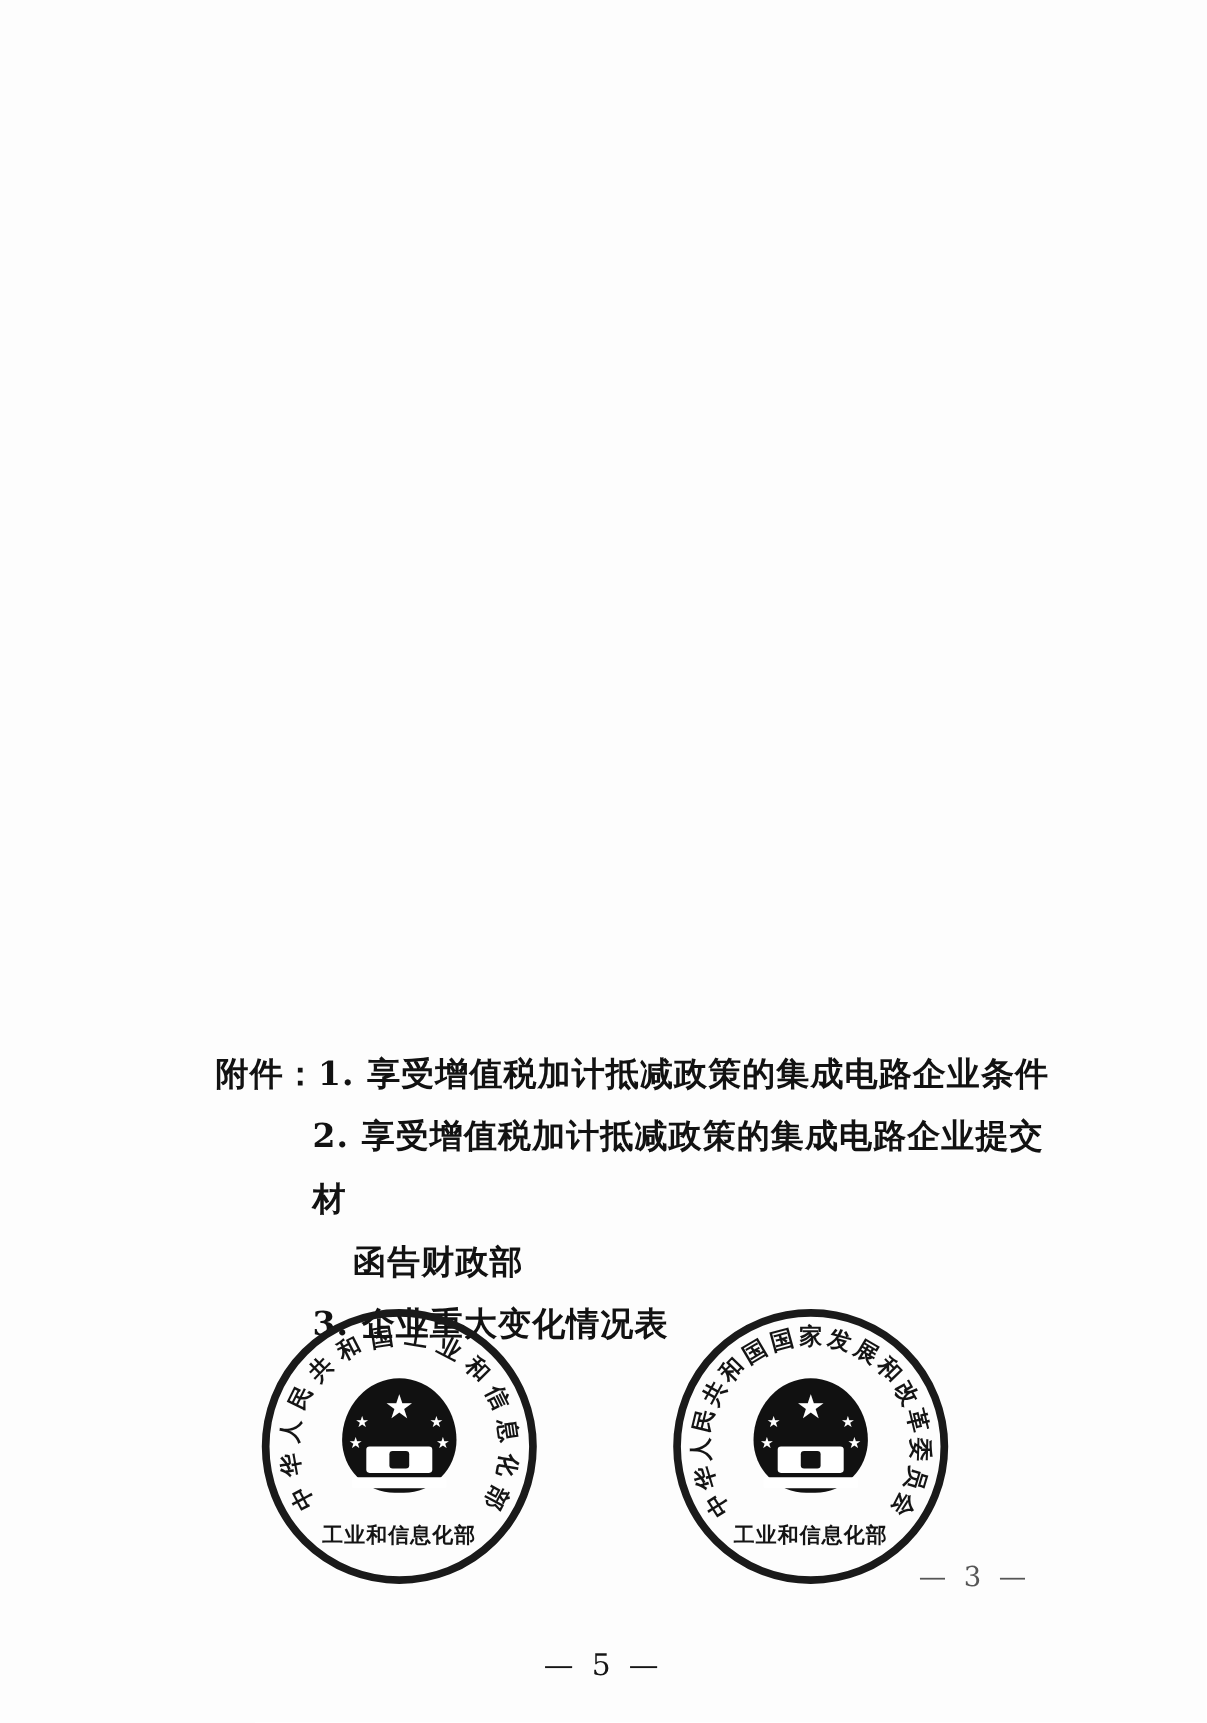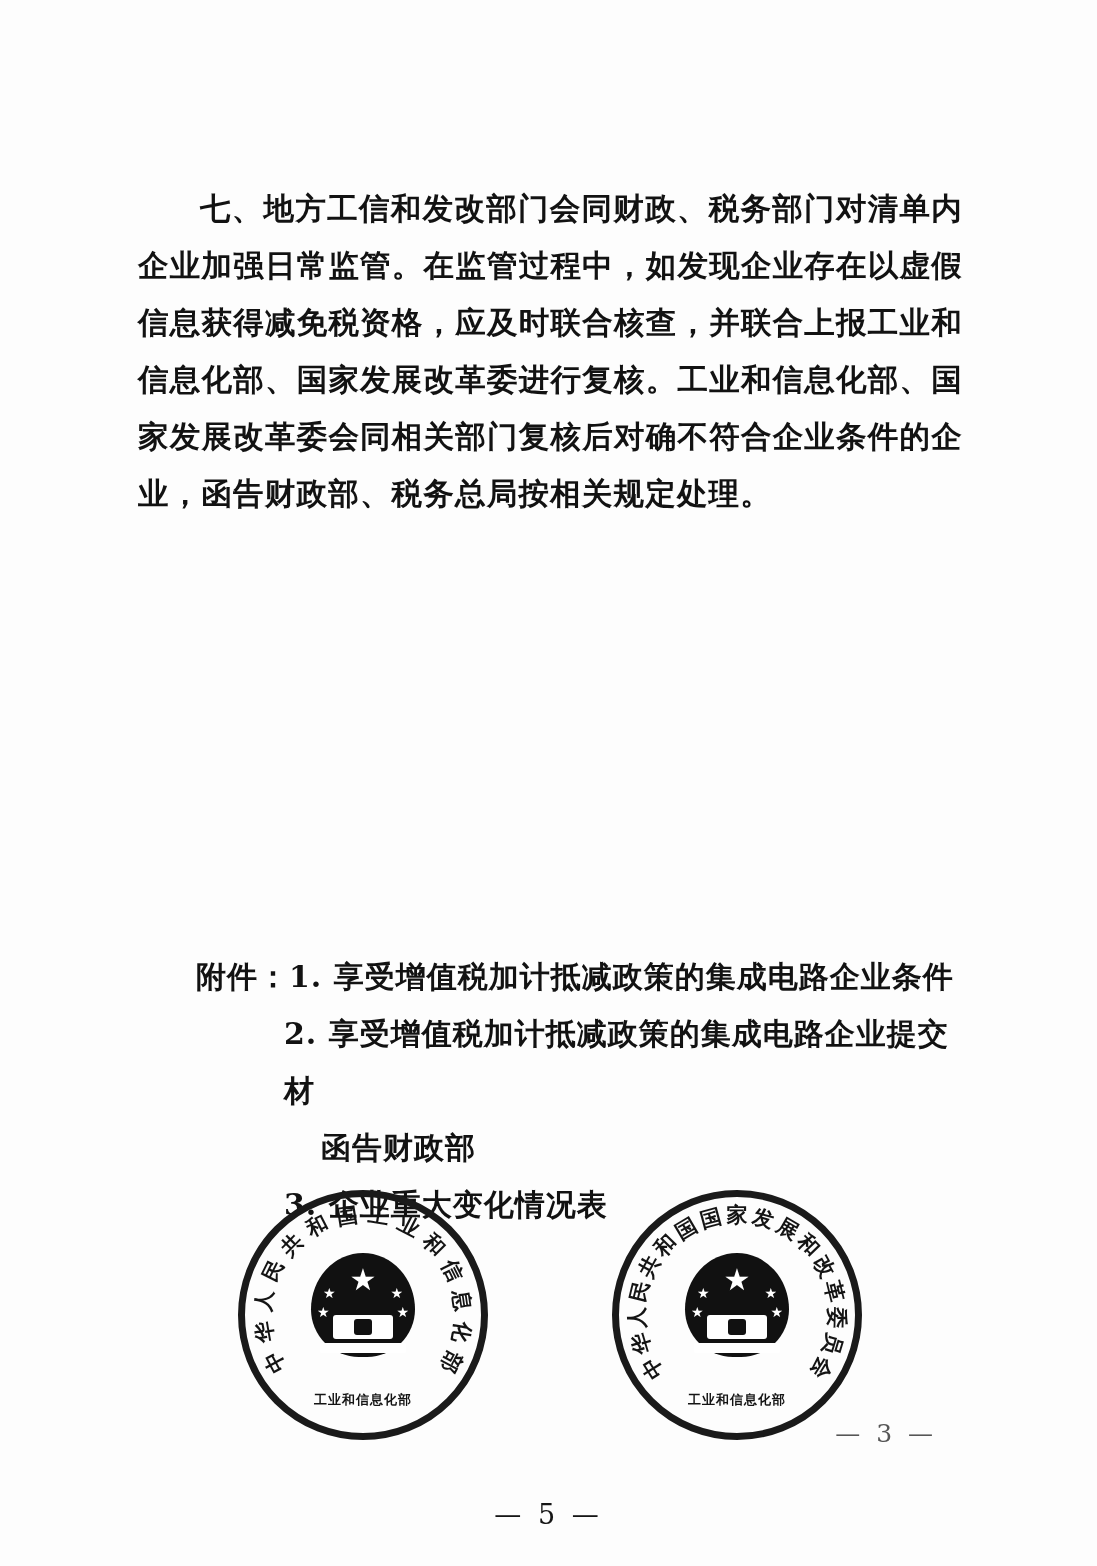--- a/index.html
+++ b/index.html
@@ -154,21 +154,21 @@
     height: 10px;
     background: #fff;
     border-radius: 2px;
   }
   .seal-bottom-text {
     position: absolute;
     left: 0;
     right: 0;
     bottom: 24px;
     text-align: center;
-    font-size: 13px;
+    font-size: 19px;
     font-weight: 700;
     font-family: "DejaVu Sans", "Liberation Sans", sans-serif;
     color: #141414;
     letter-spacing: 1px;
   }
 
   .page-num {
     position: absolute;
     left: 0;
     right: 0;
@@ -189,21 +189,20 @@
     font-family: "DejaVu Serif", "Liberation Serif", serif;
     opacity: .85;
   }
 </style>
 </head>
 <body>
 
 <div class="page">
 
   <div class="body-text">
-    <p class="para indent">七、地方工信和发改部门会同财政、税务部门对清单内企业加强日常监管。在监管过程中，如发现企业存在以虚假信息获得减免税资格，应及时联合核查，并联合上报工业和信息化部、国家发展改革委进行复核。工业和信息化部、国家发展改革委会同相关部门复核后对确不符合企业条件的企业，函告财政部、税务总局按相关规定处理。</p>
   </div>
 
   <div class="attach-block">
     <div class="attach-line">
       <span class="hang">附件：</span><span>1.</span>&nbsp;<span>享受增值税加计抵减政策的集成电路企业条件</span>
     </div>
     <div class="attach-sub">
       <span>2.</span>&nbsp;<span>享受增值税加计抵减政策的集成电路企业提交材</span>
     </div>
     <div class="attach-sub-cont">函告财政部</div>

